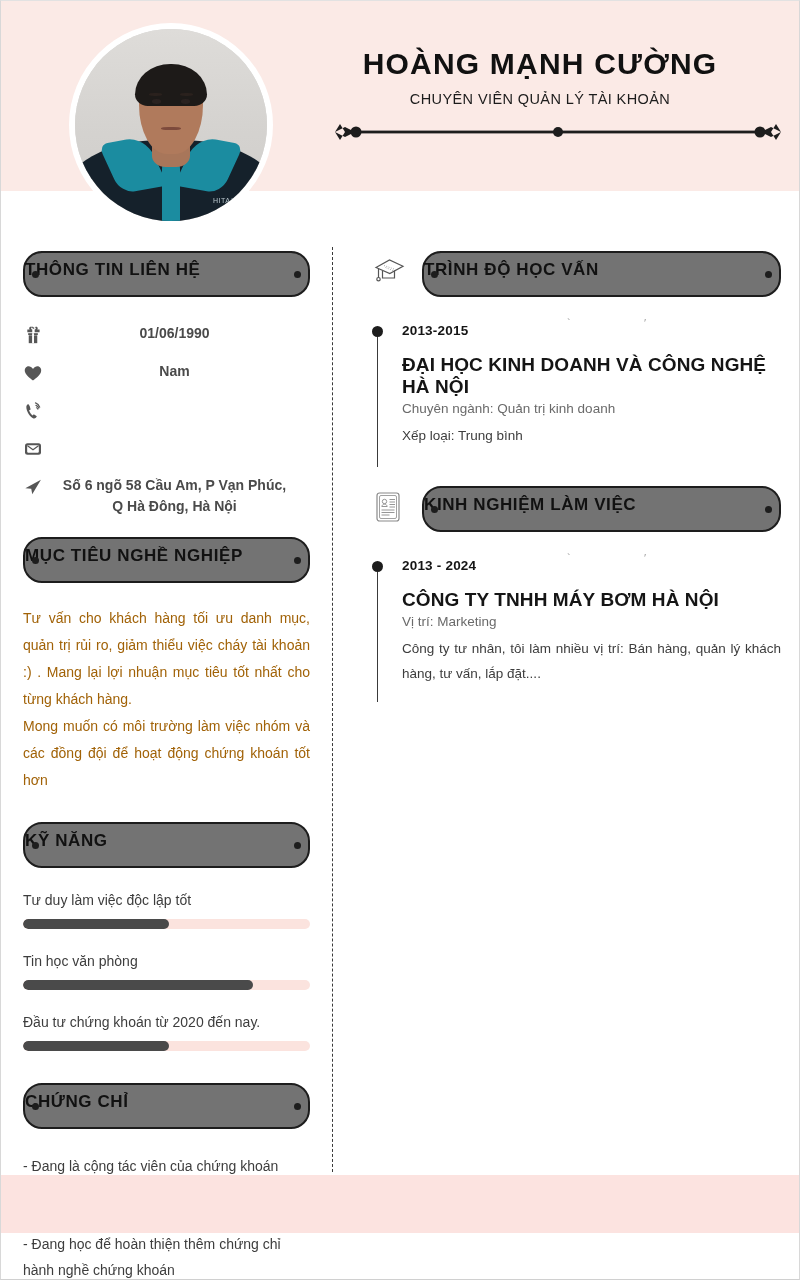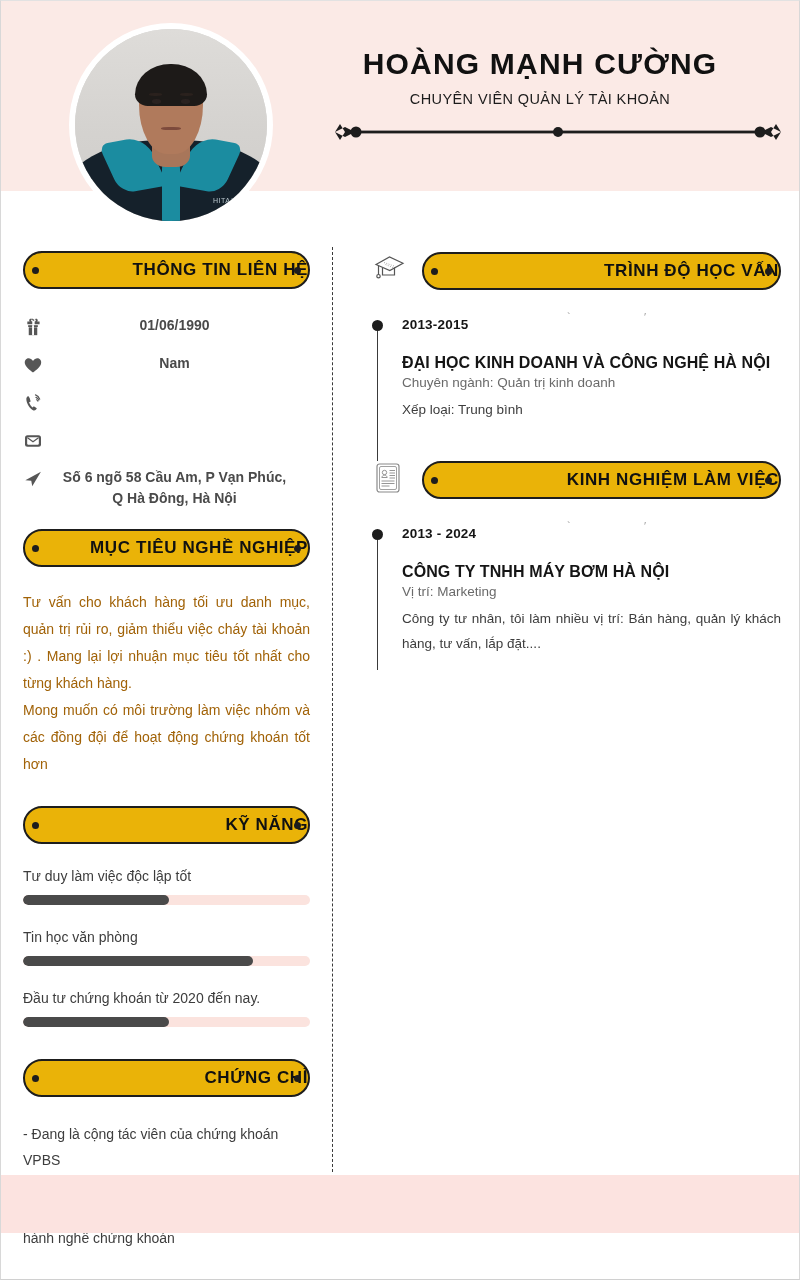--- a/index.html
+++ b/index.html
@@ -200,25 +200,25 @@
     top: 246px;
     width: 0;
     height: 925px;
     border-left: 1.5px dashed #3a3a3a;
   }
 
   
   .pill {
     position: relative;
     display: block;
-    height: 38px;
+    height: 46px;
     border: 2.4px solid #1d1d1d;
     border-radius: 19px;
-    background: #eab308;
-    text-align: right;
+    background: #737373;
+    text-align: left;
     line-height: 34px;
     font-size: 17px;
     font-weight: bold;
     letter-spacing: .6px;
     color: #111111;
     box-sizing: border-box;
   }
   .pill::before, .pill::after {
     content: "";
     position: absolute;
@@ -328,22 +328,22 @@
     border-radius: 50%;
     background: #1d1d1d;
   }
   .tl-date {
     font-size: 13.5px;
     font-weight: bold;
     color: #151515;
     letter-spacing: .2px;
   }
   .tl-org {
-    margin-top: 22px;
-    font-size: 16px;
+    margin-top: 16px;
+    font-size: 19px;
     font-weight: bold;
     color: #151515;
     letter-spacing: .1px;
   }
   .tl-sub {
     margin-top: 3px;
     font-size: 13.5px;
     color: #6a6a6a;
   }
   .tl-note {

